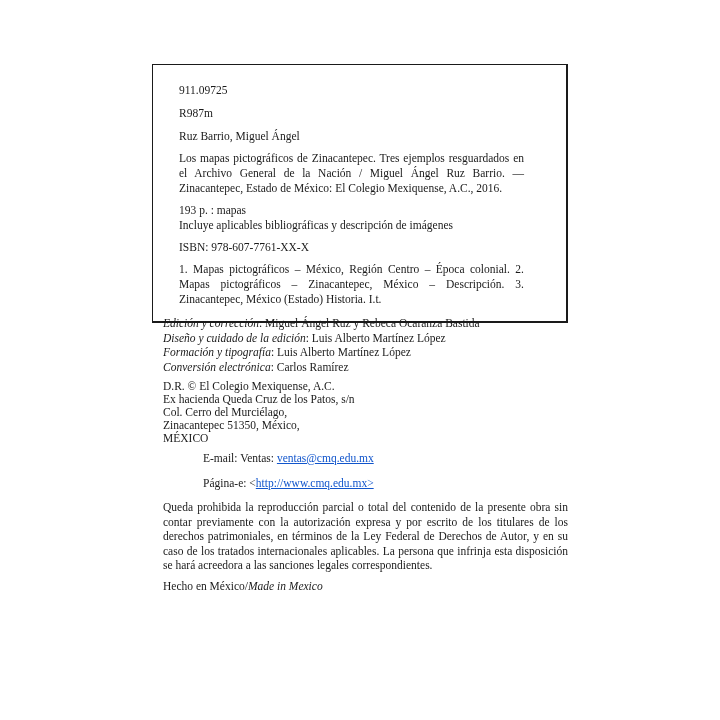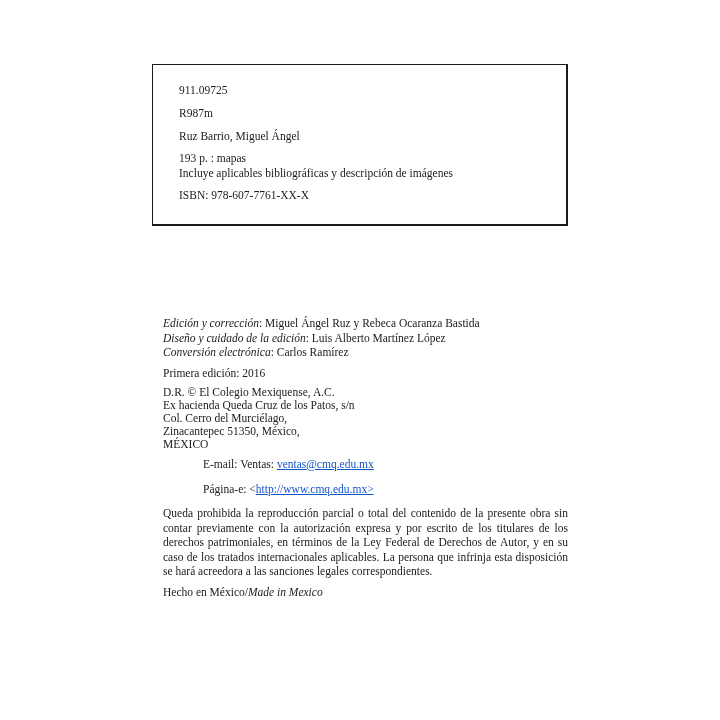--- a/index.html
+++ b/index.html
@@ -34,35 +34,37 @@
 </style>
 </head>
 <body>
 
 <div class="page">
 
   <div class="catalog-box">
     <p class="g1">911.09725</p>
     <p class="g1">R987m</p>
     <p class="g2">Ruz Barrio, Miguel Ángel</p>
+    <p class="g2 just">Los mapas pictográficos de Zinacantepec. Tres ejemplos resguardados en el Archivo General de la Nación / Miguel Ángel Ruz Barrio. — Zinacantepec, Estado de México: El Colegio Mexiquense, A.C., 2016.</p>
     <p>193 p. : mapas</p>
     <p class="g2">Incluye aplicables bibliográficas y descripción de imágenes</p>
     <p class="g2">ISBN: 978-607-7761-XX-X</p>
+    <p class="just">1. Mapas pictográficos – México, Región Centro – Época colonial. 2. Mapas pictográficos – Zinacantepec, México – Descripción. 3. Zinacantepec, México (Estado) Historia. I.t.</p>
   </div>
 
   <div class="lower">
 
     <div class="block">
       <p><i>Edición y corrección</i><span>: Miguel Ángel Ruz y Rebeca Ocaranza Bastida</span></p>
       <p><i>Diseño y cuidado de la edición</i><span>: Luis Alberto Martínez López</span></p>
+      <p><i>Formación y tipografía</i><span>: Luis Alberto Martínez López</span></p>
       <p><i>Conversión electrónica</i><span>: Carlos Ramírez</span></p>
     </div>
 
     <div class="block">
-      <p>Primera edición: 2016</p>
     </div>
 
     <div class="block tight">
       <p>D.R. © El Colegio Mexiquense, A.C.</p>
       <p>Ex hacienda Queda Cruz de los Patos, s/n</p>
       <p>Col. Cerro del Murciélago,</p>
       <p>Zinacantepec 51350, México,</p>
       <p>MÉXICO</p>
     </div>
 

